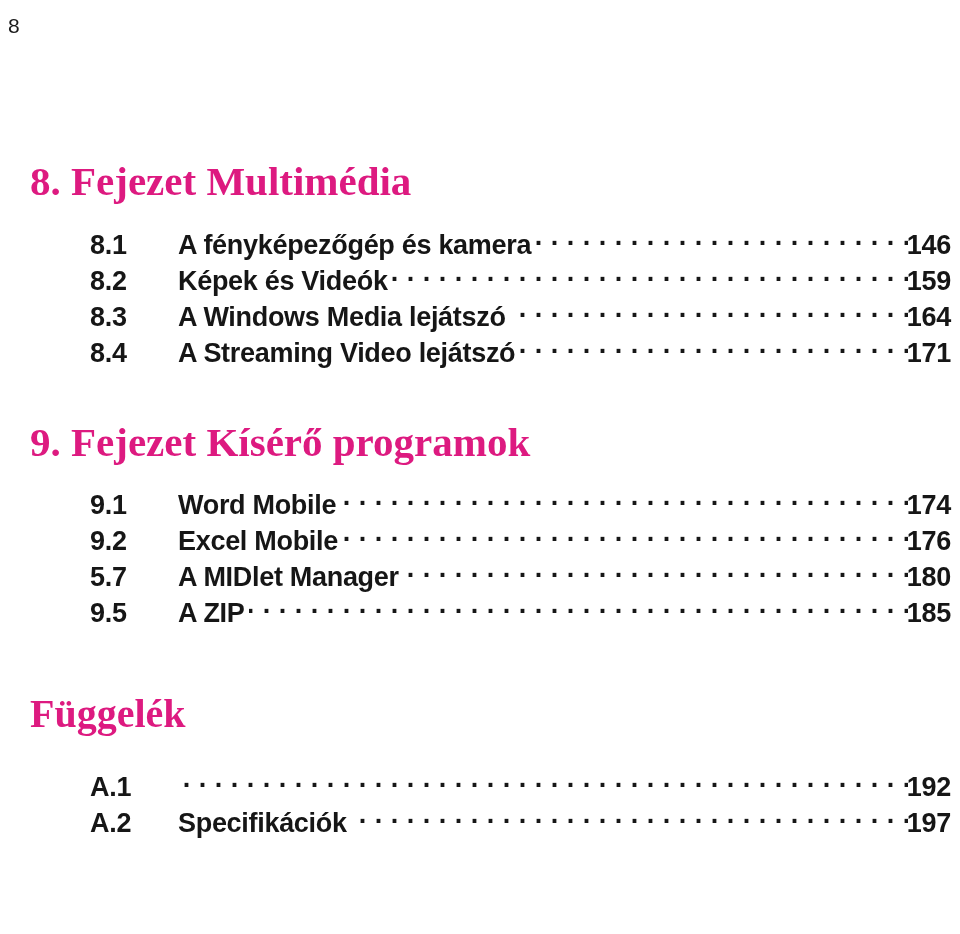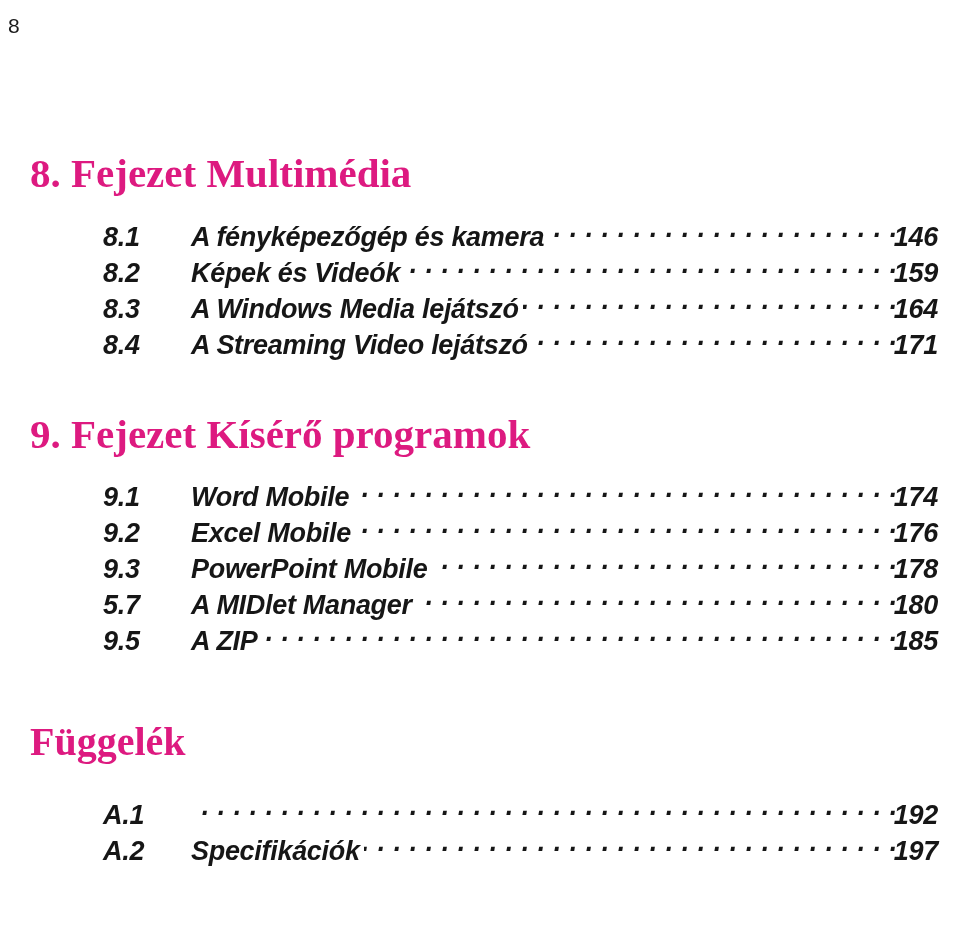--- a/index.html
+++ b/index.html
@@ -33,21 +33,21 @@
     font-size: 21px;
     font-weight: 400;
     color: #1a1a1a;
     letter-spacing: 0;
   }
 
   
   .content {
     position: absolute;
     left: 0;
-    top: 152px;
+    top: 160px;
     width: 960px;
   }
 
   
   .section-heading {
     font-family: "Liberation Serif", "DejaVu Serif", serif;
     font-size: 41px;
     font-weight: 700;
     line-height: 1.06;
     color: #DD1A80;
@@ -55,23 +55,22 @@
     padding: 0 0 0 30px;
     white-space: nowrap;
   }
   .section-heading.appendix {
     font-size: 40px;
   }
 
   
   .entries {
     list-style: none;
-    margin: 17px;
+    margin: 4px;
     padding: 0;
-    font-style: italic;
   }
   .entry {
     display: flex;
     align-items: baseline;
     font-family: "Liberation Sans", sans-serif;
     font-size: 27px;
     font-weight: 700;
     line-height: 36px;
     color: #161616;
     padding-left: 86px;
@@ -166,26 +165,20 @@
         <span class="entry-leader"></span>
         <span class="entry-page">174</span>
       </li>
       <li class="entry">
         <span class="entry-num">9.2</span>
         <span class="entry-title">Excel Mobile</span>
         <span class="entry-leader"></span>
         <span class="entry-page">176</span>
       </li>
       <li class="entry">
-        <span class="entry-num">9.3</span>
-        <span class="entry-title">PowerPoint Mobile</span>
-        <span class="entry-leader"></span>
-        <span class="entry-page">178</span>
-      </li>
-      <li class="entry">
         <span class="entry-num">5.7</span>
         <span class="entry-title">A MIDlet Manager</span>
         <span class="entry-leader"></span>
         <span class="entry-page">180</span>
       </li>
       <li class="entry">
         <span class="entry-num">9.5</span>
         <span class="entry-title">A ZIP</span>
         <span class="entry-leader"></span>
         <span class="entry-page">185</span>

